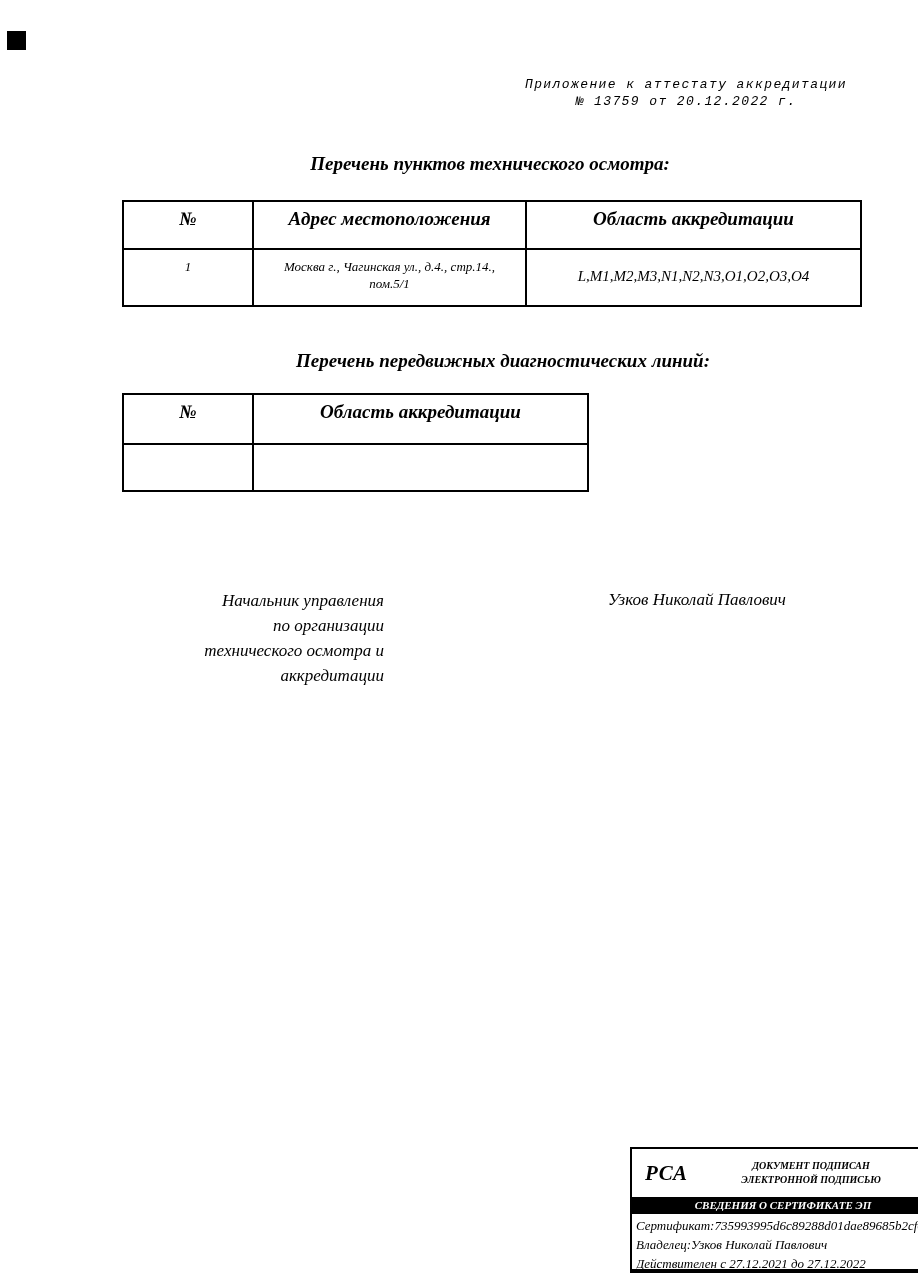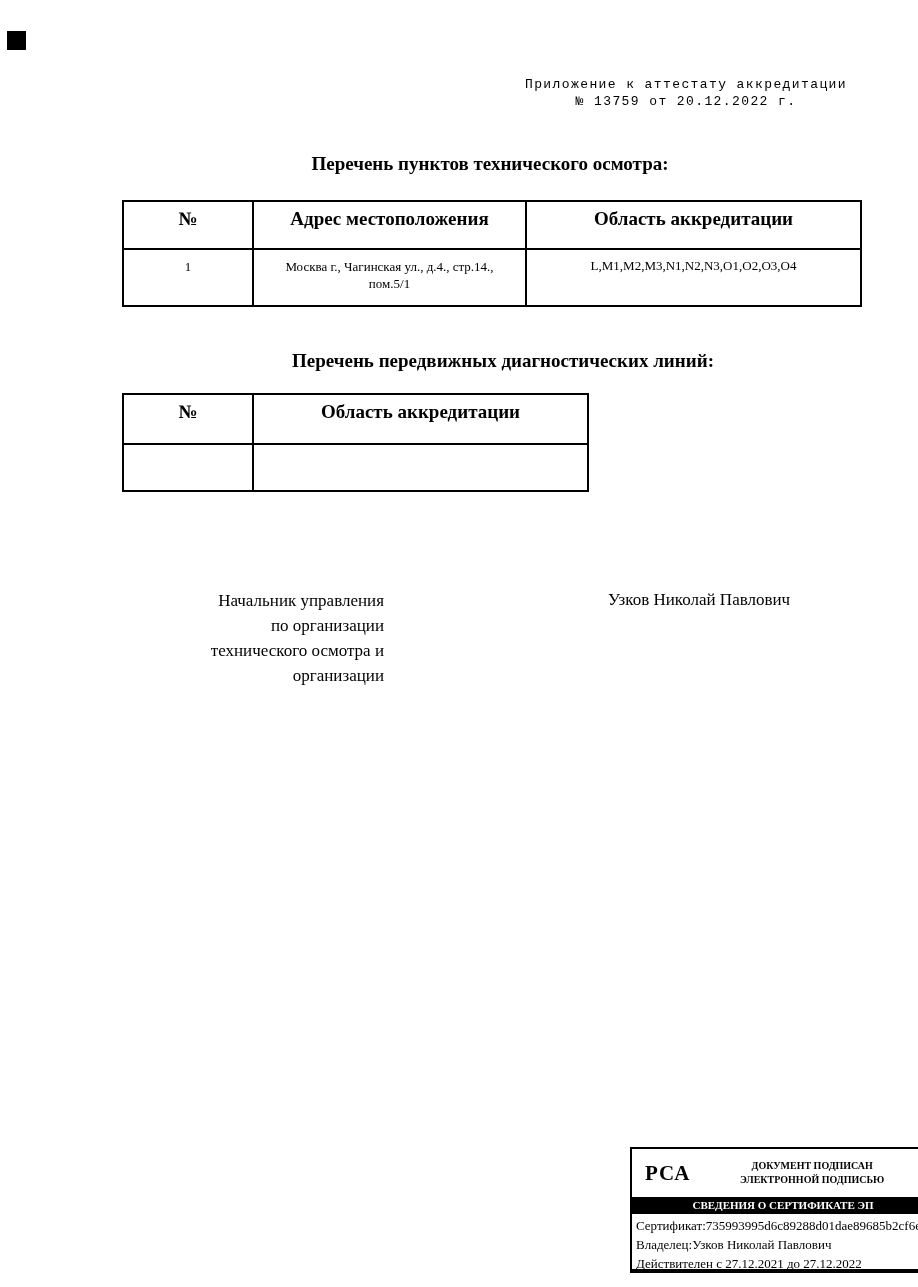--- a/index.html
+++ b/index.html
@@ -1,15 +1,15 @@
 <!DOCTYPE html>
 <html><head>
 <meta charset="utf-8">
 <style>
-  * { margin: 0; padding: 0; box-sizing: border-box; }
+  * { margin: 0; padding: 0; box-sizing: border-box; font-style: italic; }
   html, body { background: #e8e8e8; }
   .page {
     position: relative;
     width: 918px;
     height: 1287px;
     margin: 0 auto;
     background: #ffffff;
     color: #000000;
     font-family: "Liberation Serif", serif;
     overflow: hidden;
@@ -58,21 +58,21 @@
     font-weight: bold;
     font-size: 19px;
     padding-top: 6px;
   }
   .table-1 .hrow { height: 48px; }
   .table-1 .drow { height: 57px; }
   .table-2 .hrow { height: 50px; }
   .table-2 .drow { height: 47px; }
   .cell-num  { font-size: 13px; padding-top: 9px; }
   .cell-addr { font-size: 13px; padding: 8px 14px 0 14px; line-height: 17px; }
-  .cell-scope{ font-size: 13px; padding-top: 8px; }
+  .cell-scope{ font-size: 15px; padding-top: 18px; }
   .sig-position {
     position: absolute;
     left: 112px; top: 588px;
     width: 272px;
     text-align: right;
     font-size: 17px;
     line-height: 25px;
   }
   .sig-name {
     position: absolute;
@@ -179,21 +179,21 @@
       <td class="cell-num"></td>
       <td class="cell-scope"></td>
     </tr>
   </tbody>
     </table>
 
   <div class="sig-position">
     <div>Начальник управления</div>
     <div>по организации</div>
     <div>технического осмотра и</div>
-    <div>организации</div>
+    <div>аккредитации</div>
   </div>
 
   <div class="sig-name">Узков Николай Павлович</div>
 
   <div class="stamp">
     <div class="stamp-top">
       <div class="stamp-logo">РСА</div>
       <div class="stamp-title">
         <div>ДОКУМЕНТ ПОДПИСАН</div>
         <div>ЭЛЕКТРОННОЙ ПОДПИСЬЮ</div>

